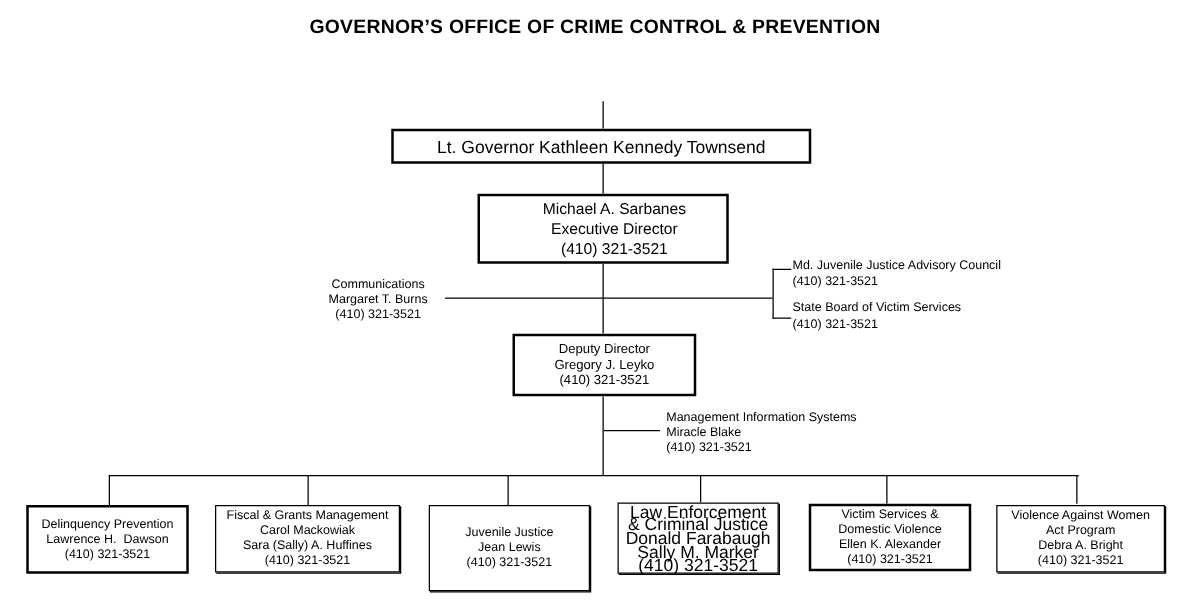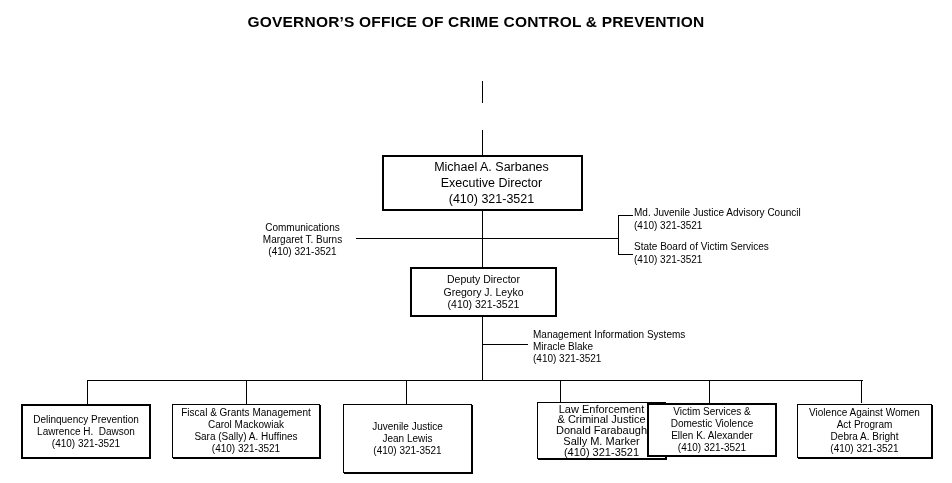--- a/index.html
+++ b/index.html
@@ -33,21 +33,21 @@
     justify-content: center;
     text-align: center;
   }
   .box.thick { border-width: 2px; }
   .box.shadow { box-shadow: 1px 1px 0 #000000; }
   .box-text { white-space: pre-wrap; }
   .f14 { font-size: 14px; }
   .f125 { font-size: 12.5px; line-height: 16px; }
   .f10 { font-size: 10px; line-height: 12px; }
   .f105 { font-size: 10.5px; line-height: 12.5px; }
-  .f95 { font-size: 11px; line-height: 10.8px; margin-left: 43px; }
+  .f95 { font-size: 14px; line-height: 10.8px; }
   .textblock {
     position: absolute;
     font-size: 10px;
     line-height: 12px;
     white-space: pre-wrap;
   }
   .textblock.centered { text-align: center; }
   .lh13 { line-height: 13px; }
 </style>
 </head>
@@ -71,20 +71,23 @@
 
   <div class="line" style="left:87px;  top:380px; width:776px; height:1px;"></div>
   <div class="line" style="left:87px;  top:380px; width:1px; height:24px;"></div>
   <div class="line" style="left:246px; top:380px; width:1px; height:24px;"></div>
   <div class="line" style="left:406px; top:380px; width:1px; height:24px;"></div>
   <div class="line" style="left:560px; top:380px; width:1px; height:22px;"></div>
   <div class="line" style="left:709px; top:380px; width:1px; height:23px;"></div>
   <div class="line" style="left:861px; top:380px; width:1px; height:23px;"></div>
 
 
+  <div class="box thick f14" style="left:313px; top:103px; width:336px; height:28px;">
+    <span class="box-text">Lt. Governor Kathleen Kennedy Townsend</span>
+  </div>
 
   <div class="box thick f125" style="left:382px; top:155px; width:201px; height:56px;padding-left:18px;">
     <span class="box-text">Michael A. Sarbanes
 Executive Director
 (410) 321-3521</span>
   </div>
 
   <div class="textblock centered" style="left:255px; top:222px; width:95px;">Communications
 Margaret T. Burns
 (410) 321-3521</div>

